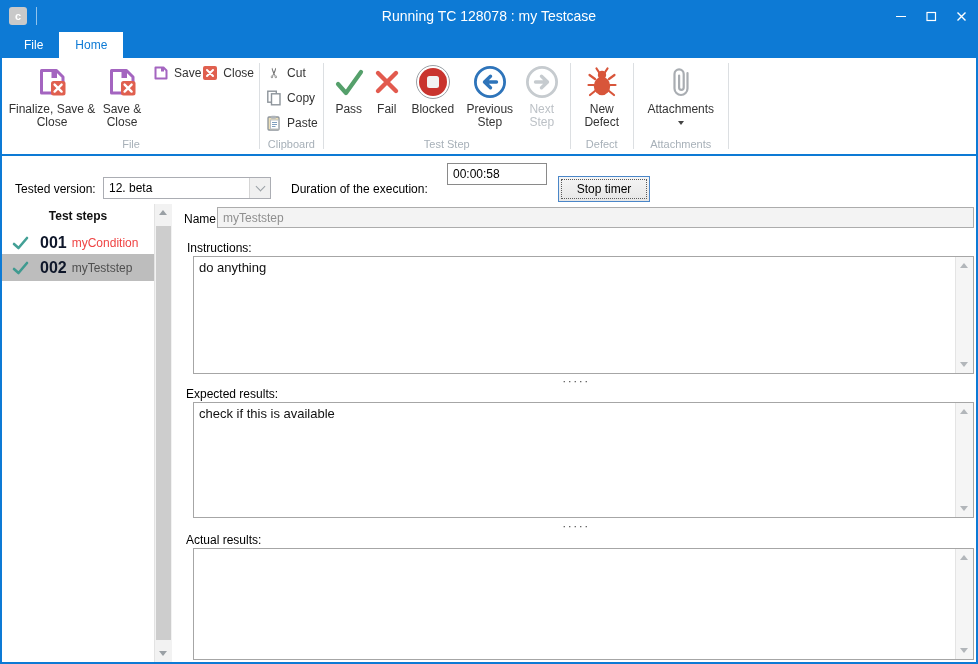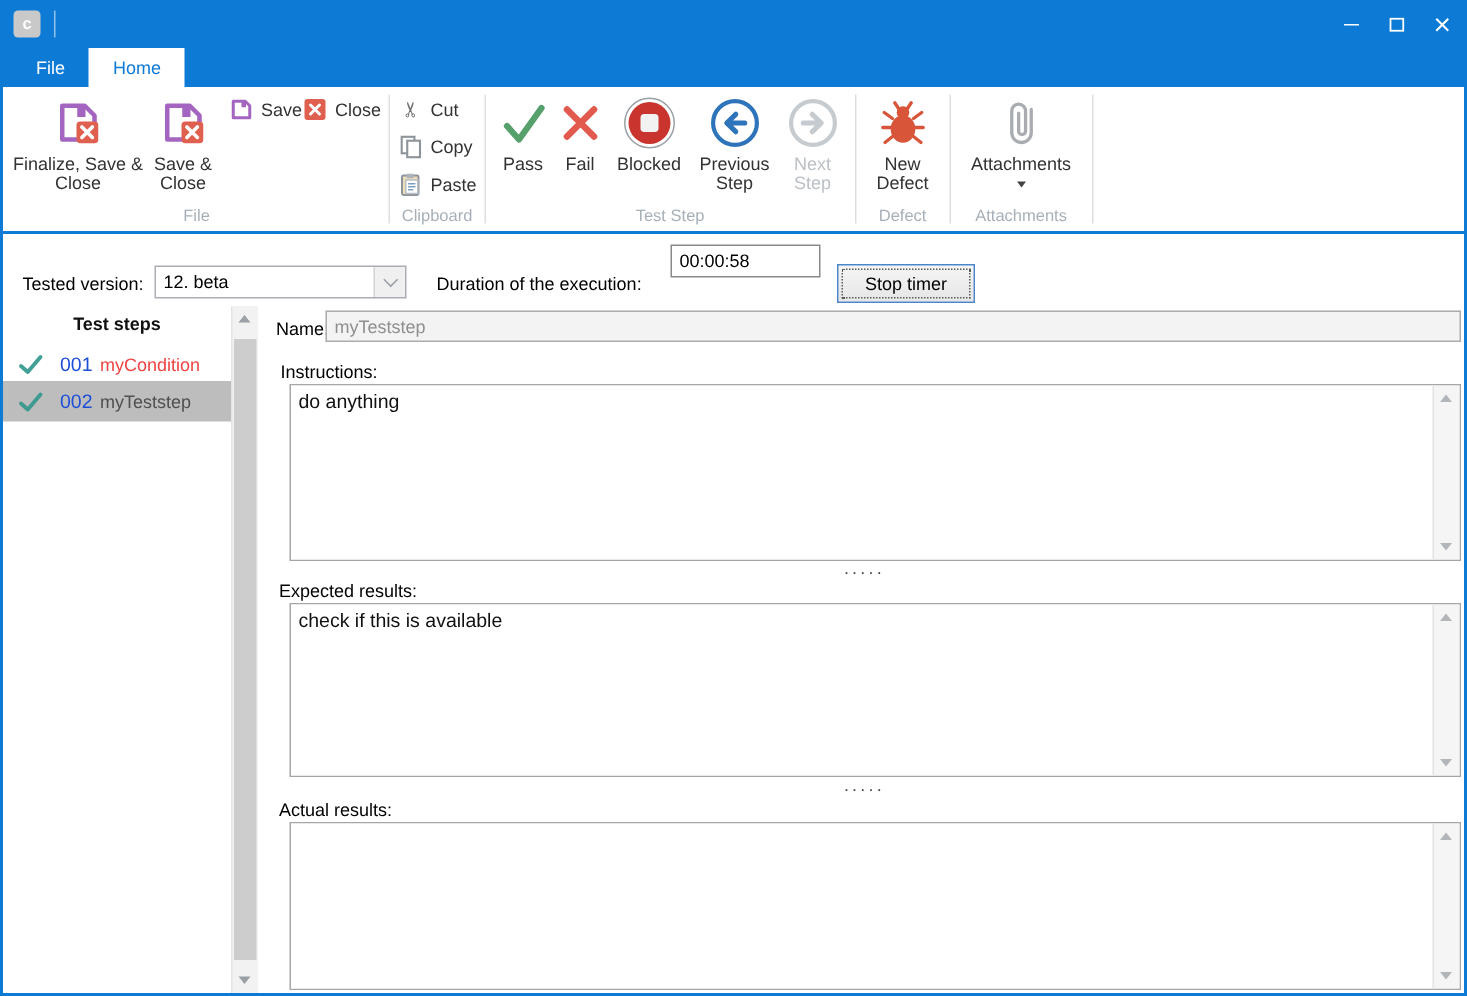--- a/index.html
+++ b/index.html
@@ -59,21 +59,21 @@
   .btn-stop{position:absolute;left:556px;top:20px;width:92px;height:26px;box-sizing:border-box;
     background:linear-gradient(#f5f5f5,#e6e6e6);border:1px solid #4a86c8;
     display:flex;align-items:center;justify-content:center;font-size:12px;cursor:default;}
   .btn-stop::after{content:"";position:absolute;inset:2px;border:1px dotted #5a5a5a;pointer-events:none;}
   
   .steps-panel{position:absolute;left:0;top:48px;bottom:0;width:170px;background:#fff;}
   .steps-head{position:absolute;left:0;right:18px;top:2px;height:20px;line-height:20px;
     text-align:center;font-size:12px;font-weight:bold;color:#111;}
   .step-row{position:absolute;left:0;right:18px;height:25px;display:flex;align-items:center;
     padding-left:10px;cursor:default;}
-  .step-row .num{font-weight:normal;color:#1d4ed8;font-size:13px;margin-left:11px;}
+  .step-row .num{font-weight:bold;color:#0f172a;font-size:16px;margin-left:11px;}
   .step-row .nm{color:#ef4444;font-size:12px;margin-left:5px;}
   .step-row.selected{background:#bdbdbd;height:27px;}
   .step-row.selected .nm{color:#4f4f4f;}
   .vscroll{position:absolute;right:0;top:0;bottom:0;width:17px;background:#f2f2f2;border-left:1px solid #e3e3e3;}
   .vscroll .tri-up{position:absolute;top:6px;left:4px;width:0;height:0;
     border-left:4.5px solid transparent;border-right:4.5px solid transparent;border-bottom:5px solid #9aa0a5;}
   .vscroll .tri-down{position:absolute;bottom:6px;left:4px;width:0;height:0;
     border-left:4.5px solid transparent;border-right:4.5px solid transparent;border-top:5px solid #9aa0a5;}
   .vscroll .thumb{position:absolute;left:1px;right:1px;top:22px;bottom:22px;background:#cdcdcd;}
   
@@ -95,20 +95,21 @@
   .tbx-actual{left:3px;top:344px;right:0;bottom:0;}
 </style>
 </head>
 <body>
 
 <div class="window">
 
   <div class="titlebar">
     <div class="app-icon">c</div>
     <div class="tb-sep"></div>
+    <div class="title">Running TC 128078 : my Testcase</div>
     <div class="win-controls">
       <div class="wc">
           <span class="wc-min"></span>
         </div>
       <div class="wc">
         <svg width="11" height="11">
             <rect x="1" y="1.5" width="8.5" height="8" fill="none" stroke="#fff" stroke-width="1.2"></rect>
           </svg>
       </div>
       <div class="wc">

